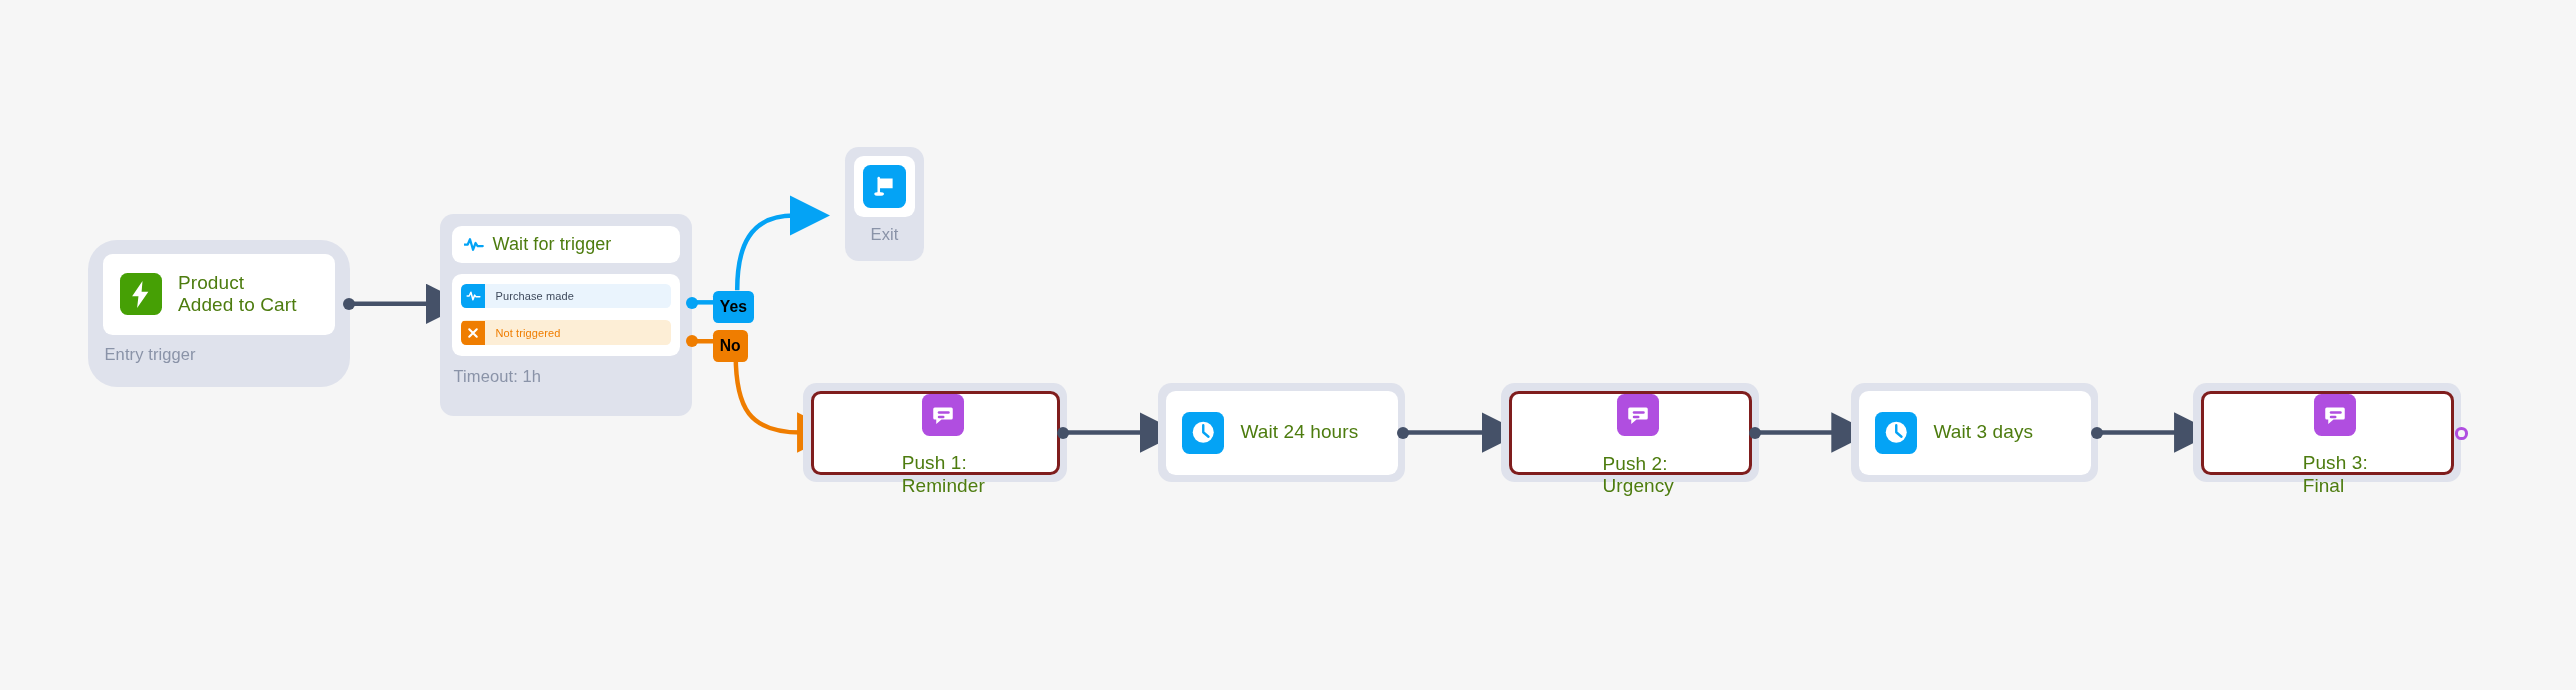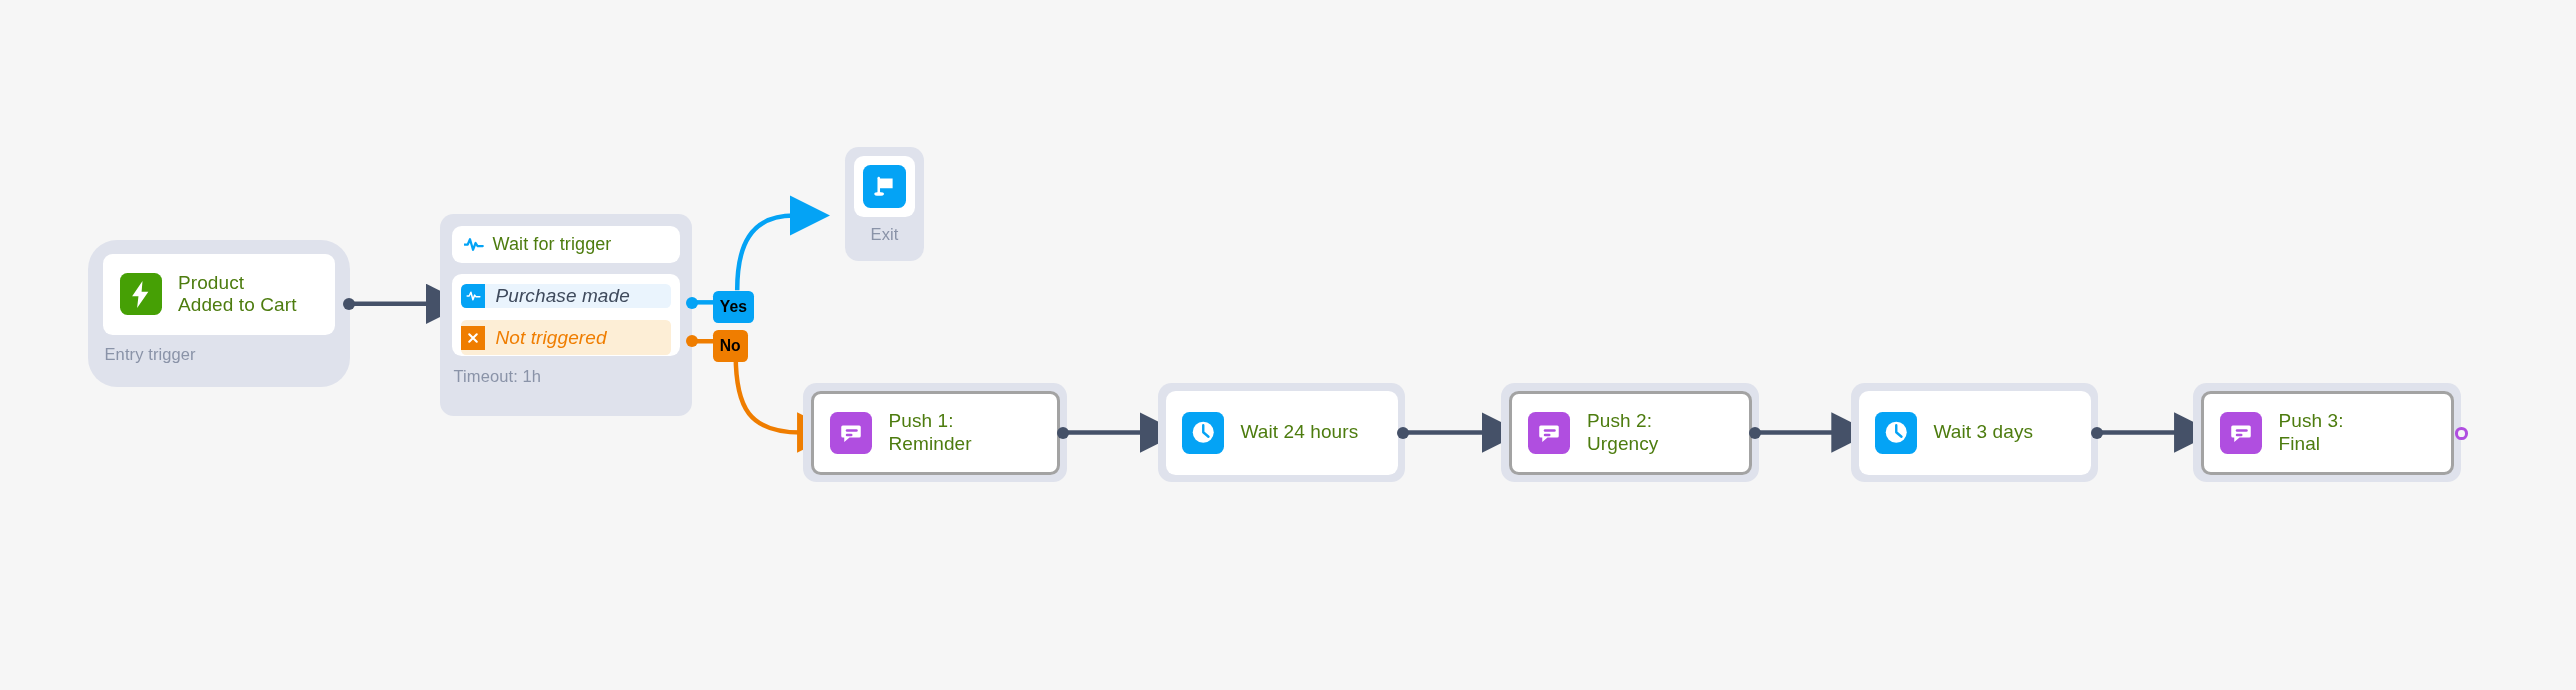--- a/index.html
+++ b/index.html
@@ -36,21 +36,22 @@
   }
   .card {
     position: absolute;
     background: #ffffff;
     border-radius: 9.7px;
     box-sizing: border-box;
     display: flex;
     align-items: center;
   }
   .card.sel {
-    border: 3px solid #a3a3a3;
+    border: 3px solid #7f1d1d;
+    flex-direction: column;
   }
   .shell-caption {
     position: absolute;
     color: #8a93a8;
     font-size: 16.5px;
     letter-spacing: 0.1px;
     white-space: nowrap;
   }
 
   
@@ -101,25 +102,24 @@
   }
   .branch .bicon {
     width: 24px;
     height: 24px;
     flex: none;
     display: flex;
     align-items: center;
     justify-content: center;
   }
   .branch .btext {
-    font-size: 19px;
+    font-size: 11px;
     padding-left: 10.5px;
     white-space: nowrap;
     letter-spacing: 0.1px;
-    font-style: italic;
   }
   .branch.yes       { background: #eaf4fd; }
   .branch.yes .bicon{ background: #04a3f5; }
   .branch.yes .btext{ color: #3f4a5c; }
   .branch.no        { background: #fdeed6; }
   .branch.no .bicon { background: #ef7d00; }
   .branch.no .btext { color: #ef7d00; }
 
   
   .port {
@@ -221,21 +221,21 @@
 
     <div class="subcard" style="left:12px; top:60px; width:228px; height:82px;">
       <div class="branch yes" style="top:9.7px; width:210px; height:24px;">
         <span class="bicon">
           <svg width="15" height="12" viewBox="0 0 26 20" xmlns="http://www.w3.org/2000/svg">
             <path d="M2 10 H5.5 L8.5 3.5 L12 16.5 L15 8.5 L17.5 11.5 H24" stroke="#ffffff" stroke-width="2.6" fill="none" stroke-linecap="round" stroke-linejoin="round"></path>
           </svg>
         </span>
         <span class="btext">Purchase made</span>
       </div>
-      <div class="branch no" style="top:46px; width:210px; height:35px;">
+      <div class="branch no" style="top:46px; width:210px; height:25px;">
         <span class="bicon">
           <svg width="12" height="12" viewBox="0 0 16 16" xmlns="http://www.w3.org/2000/svg">
             <path d="M3 3 L13 13 M13 3 L3 13" stroke="#ffffff" stroke-width="2.8" stroke-linecap="round"></path>
           </svg>
         </span>
         <span class="btext">Not triggered</span>
       </div>
     </div>
 
     <div class="shell-caption" style="left:13.5px; top:153px;">Timeout: 1h</div>

